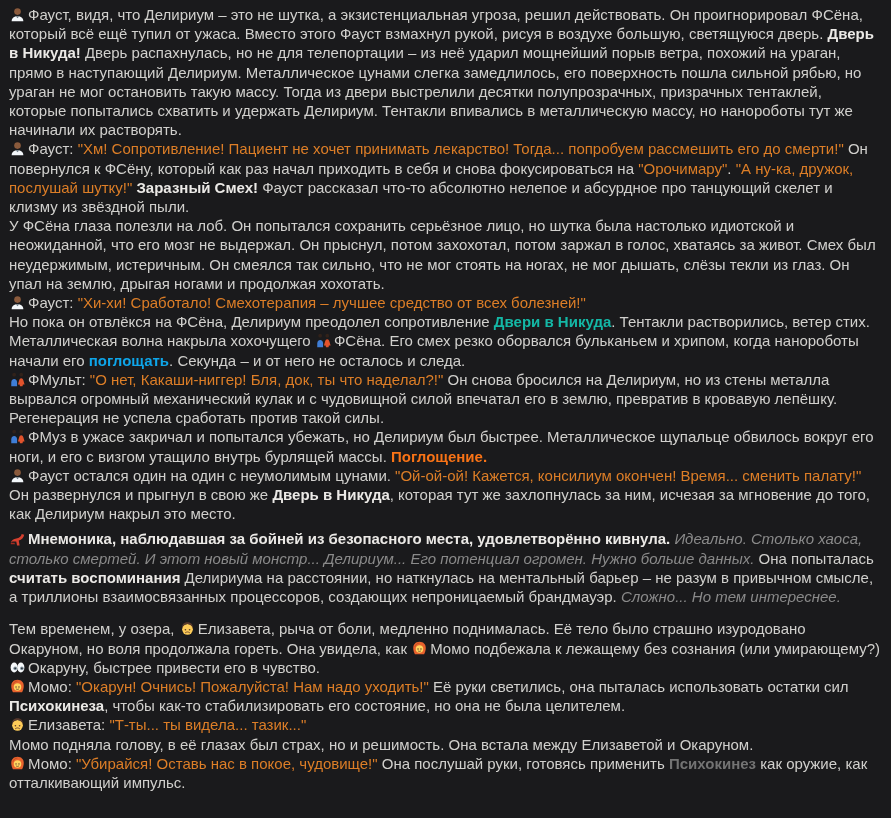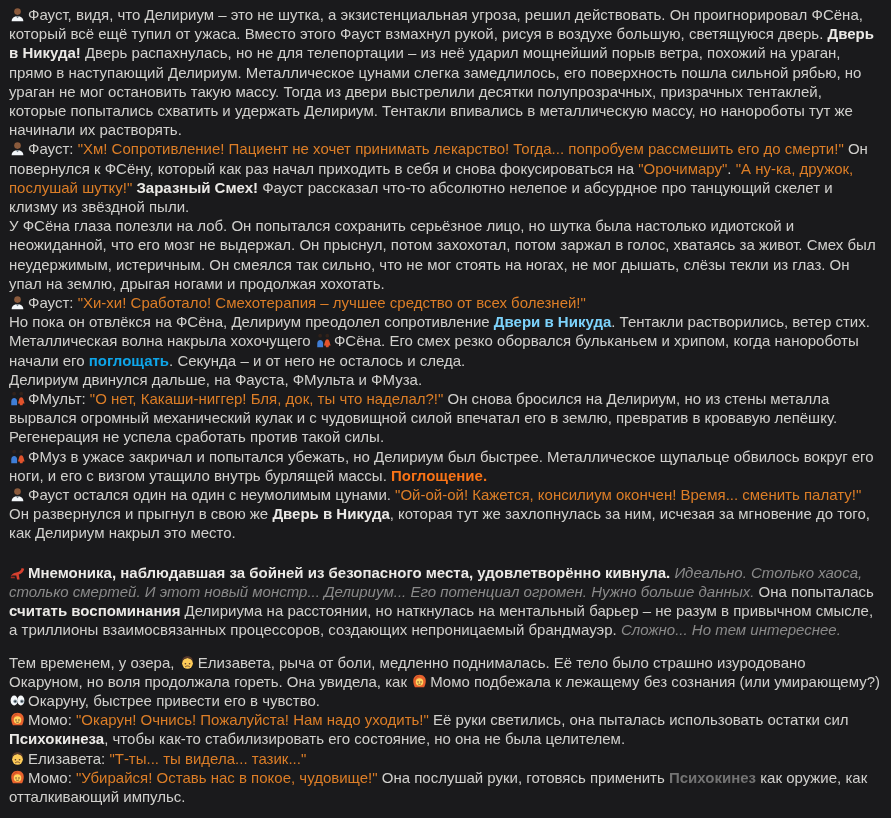--- a/index.html
+++ b/index.html
@@ -14,21 +14,21 @@
     width: 891px;
     height: 818px;
     padding: 5px 9px 20px 9px;
     font-family: "Liberation Sans", "DejaVu Sans", sans-serif;
     font-size: 15px;
     line-height: 19.2px;
     color: #d1d0cd;
     overflow: hidden;
   }
   .para { margin: 0; }
-  .para.gap-sm { margin-top: 20px; }
+  .para.gap-sm { margin-top: 6px; }
   .para.gap-lg { margin-top: 13px; }
   .seg-text   { color: #d1d0cd; }
   .seg-quote  { color: #dd7e27; }
   .seg-bold   { color: #ebe9e6; font-weight: 700; }
   .seg-thought{ color: #8a8a8a; font-style: italic; }
   .emoji { display: inline-block; margin: 0 3px 0 1px; }
   .emoji svg { vertical-align: -2px; }
 </style>
 </head>
 <body>
@@ -46,27 +46,26 @@
           <circle cx="18" cy="11" r="8" fill="#8a5a3c"></circle>
           <path d="M10 10a8 8 0 0 1 16 0c1-6-3-9-8-9s-9 3-8 9z" fill="#27160e"></path>
         </svg></span><span class="seg-text">Фауст: </span><span class="seg-quote" style="color: rgb(221, 126, 39);">"Хм! Сопротивление! Пациент не хочет принимать лекарство! Тогда... попробуем рассмешить его до смерти!"</span><span class="seg-text"> Он повернулся к ФСёну, который как раз начал приходить в себя и снова фокусироваться на </span><span class="seg-quote" style="color: rgb(221, 126, 39);">"Орочимару"</span><span class="seg-text">. </span><span class="seg-quote" style="color: rgb(221, 126, 39);">"А ну-ка, дружок, послушай шутку!"</span><span class="seg-text"> </span><span class="seg-bold" style="color: rgb(235, 233, 230);">Заразный Смех!</span><span class="seg-text"> Фауст рассказал что-то абсолютно нелепое и абсурдное про танцующий скелет и клизму из звёздной пыли.</span></p>
     <p class="para"><span class="seg-text">У ФСёна глаза полезли на лоб. Он попытался сохранить серьёзное лицо, но шутка была настолько идиотской и неожиданной, что его мозг не выдержал. Он прыснул, потом захохотал, потом заржал в голос, хватаясь за живот. Смех был неудержимым, истеричным. Он смеялся так сильно, что не мог стоять на ногах, не мог дышать, слёзы текли из глаз. Он упал на землю, дрыгая ногами и продолжая хохотать.</span></p>
     <p class="para"><span class="emoji"><svg width="15" height="15" viewBox="0 0 36 36">
           <path d="M4 34c0-8 6-12 14-12s14 4 14 12z" fill="#f3f7fa"></path>
           <path d="M14 22l4 5 4-5z" fill="#66757f"></path>
           <circle cx="18" cy="11" r="8" fill="#8a5a3c"></circle>
           <path d="M10 10a8 8 0 0 1 16 0c1-6-3-9-8-9s-9 3-8 9z" fill="#27160e"></path>
         </svg></span><span class="seg-text">Фауст: </span><span class="seg-quote" style="color: rgb(221, 126, 39);">"Хи-хи! Сработало! Смехотерапия – лучшее средство от всех болезней!"</span></p>
-    <p class="para"><span class="seg-text">Но пока он отвлёкся на ФСёна, Делириум преодолел сопротивление </span><span class="seg-bold" style="color: #7dd3fc;">Двери в Никуда</span><span class="seg-text">. Тентакли растворились, ветер стих. Металлическая волна накрыла хохочущего </span><span class="emoji"><svg width="15" height="15" viewBox="0 0 36 36">
+    <p class="para"><span class="seg-text">Но пока он отвлёкся на ФСёна, Делириум преодолел сопротивление </span><span class="seg-bold" style="color: #14b8a6;">Двери в Никуда</span><span class="seg-text">. Тентакли растворились, ветер стих. Металлическая волна накрыла хохочущего </span><span class="emoji"><svg width="15" height="15" viewBox="0 0 36 36">
           <circle cx="10" cy="6.5" r="4.5" fill="#31221a"></circle>
           <path d="M3 34v-9c0-5 3-8 7-8s7 3 7 8v9z" fill="#3f7ed6"></path>
           <circle cx="27" cy="6.5" r="4.5" fill="#31221a"></circle>
           <path d="M19 30l3-10c.8-3 2.6-5 5-5s4.2 2 5 5l3 10h-4l-1 4h-6l-1-4z" fill="#e2532c"></path>
         </svg></span><span class="seg-text">ФСёна. Его смех резко оборвался бульканьем и хрипом, когда нанороботы начали его </span><span class="seg-bold" style="color: #0ea5e9;">поглощать</span><span class="seg-text">. Секунда – и от него не осталось и следа.</span></p>
-    <p class="para"><span class="seg-text">Делириум двинулся дальше, на Фауста, ФМульта и ФМуза.</span></p>
     <p class="para"><span class="emoji"><svg width="15" height="15" viewBox="0 0 36 36">
           <circle cx="10" cy="6.5" r="4.5" fill="#31221a"></circle>
           <path d="M3 34v-9c0-5 3-8 7-8s7 3 7 8v9z" fill="#3f7ed6"></path>
           <circle cx="27" cy="6.5" r="4.5" fill="#31221a"></circle>
           <path d="M19 30l3-10c.8-3 2.6-5 5-5s4.2 2 5 5l3 10h-4l-1 4h-6l-1-4z" fill="#e2532c"></path>
         </svg></span><span class="seg-text">ФМульт: </span><span class="seg-quote" style="color: rgb(221, 126, 39);">"О нет, Какаши-ниггер! Бля, док, ты что наделал?!"</span><span class="seg-text"> Он снова бросился на Делириум, но из стены металла вырвался огромный механический кулак и с чудовищной силой впечатал его в землю, превратив в кровавую лепёшку. Регенерация не успела сработать против такой силы.</span></p>
     <p class="para"><span class="emoji"><svg width="15" height="15" viewBox="0 0 36 36">
           <circle cx="10" cy="6.5" r="4.5" fill="#31221a"></circle>
           <path d="M3 34v-9c0-5 3-8 7-8s7 3 7 8v9z" fill="#3f7ed6"></path>
           <circle cx="27" cy="6.5" r="4.5" fill="#31221a"></circle>
@@ -111,20 +110,21 @@
           <path d="M15 24c2 1.5 4 1.5 6 0" stroke="#5b3b2e" stroke-width="1.8" fill="none" stroke-linecap="round"></path>
           <path d="M7 14c2-6 6-9 11-9" stroke="#c24d1f" stroke-width="2" fill="none"></path>
         </svg></span><span class="seg-text">Момо: </span><span class="seg-quote" style="color: rgb(221, 126, 39);">"Окарун! Очнись! Пожалуйста! Нам надо уходить!"</span><span class="seg-text"> Её руки светились, она пыталась использовать остатки сил </span><span class="seg-bold" style="color: rgb(235, 233, 230);">Психокинеза</span><span class="seg-text">, чтобы как-то стабилизировать его состояние, но она не была целителем.</span></p>
     <p class="para"><span class="emoji"><svg width="15" height="15" viewBox="0 0 36 36">
           <circle cx="18" cy="20" r="13" fill="#fdcb58"></circle>
           <path d="M5 20a13 13 0 0 1 26 0c1-11-4-17-13-17S4 9 5 20z" fill="#593a2c"></path>
           <circle cx="13" cy="21" r="2" fill="#593a2c"></circle>
           <circle cx="23" cy="21" r="2" fill="#593a2c"></circle>
           <path d="M13 28c3-2.5 7-2.5 10 0" stroke="#593a2c" stroke-width="2" fill="none" stroke-linecap="round"></path>
         </svg></span><span class="seg-text">Елизавета: </span><span class="seg-quote" style="color: rgb(221, 126, 39);">"Т-ты... ты видела... тазик..."</span></p>
+    <p class="para"><span class="seg-text">Момо подняла голову, в её глазах был страх, но и решимость. Она встала между Елизаветой и Окаруном.</span></p>
     <p class="para"><span class="emoji"><svg width="15" height="15" viewBox="0 0 36 36">
           <path d="M18 2C8 2 3 9 3 17c0 6 2 12 4 15h22c2-3 4-9 4-15 0-8-5-15-15-15z" fill="#e8622d"></path>
           <circle cx="18" cy="19" r="9" fill="#ffd45e"></circle>
           <circle cx="14.5" cy="19" r="1.7" fill="#5b3b2e"></circle>
           <circle cx="21.5" cy="19" r="1.7" fill="#5b3b2e"></circle>
           <path d="M15 24c2 1.5 4 1.5 6 0" stroke="#5b3b2e" stroke-width="1.8" fill="none" stroke-linecap="round"></path>
           <path d="M7 14c2-6 6-9 11-9" stroke="#c24d1f" stroke-width="2" fill="none"></path>
         </svg></span><span class="seg-text">Момо: </span><span class="seg-quote" style="color: rgb(221, 126, 39);">"Убирайся! Оставь нас в покое, чудовище!"</span><span class="seg-text"> Она послушай руки, готовясь применить </span><span class="seg-bold" style="color: #737373;">Психокинез</span><span class="seg-text"> как оружие, как отталкивающий импульс.</span></p>
   </main>
 

